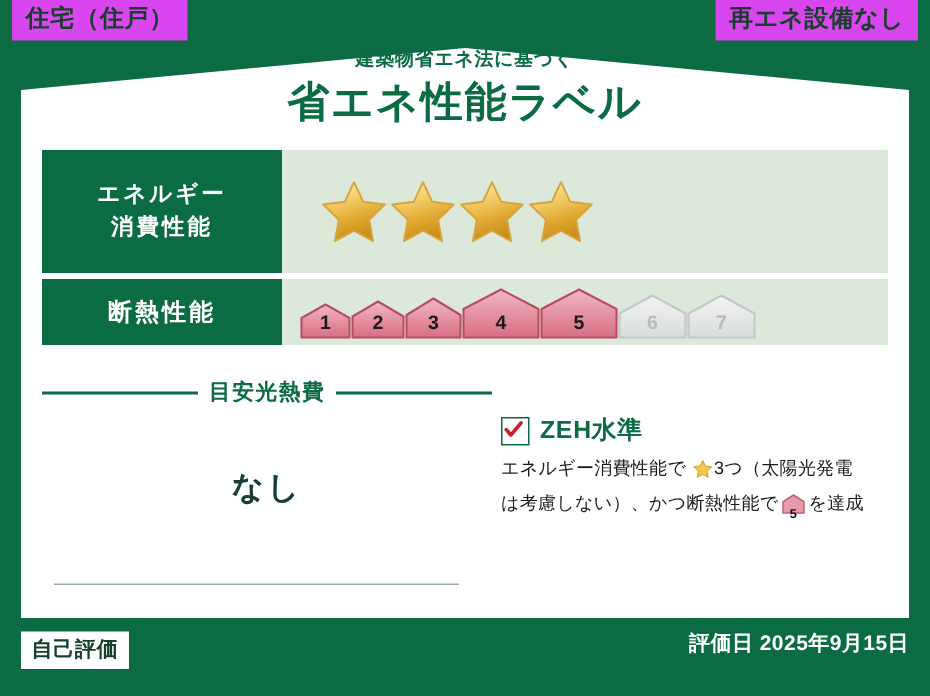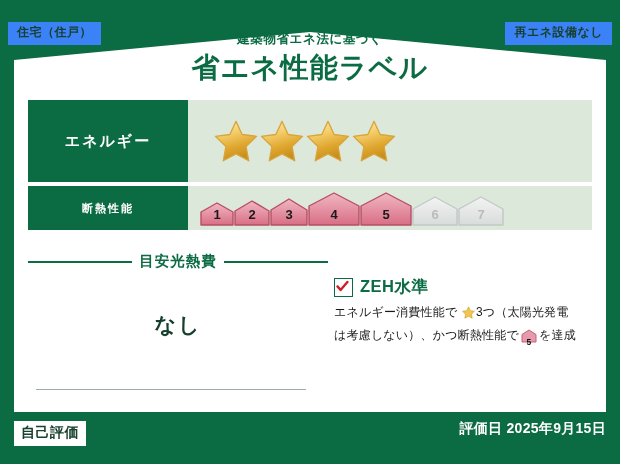--- a/index.html
+++ b/index.html
@@ -8,25 +8,25 @@
     font-family:"Liberation Sans","DejaVu Sans",sans-serif;
     background:#0b6b42;
   }
   #label-root{
     position:relative;width:620px;height:464px;
     background:#0b6b42;
   }
 
   
   .corner-badge{
-    position:absolute;top:22px;
-    background:#3b82f6;
+    position:absolute;top:0;
+    background:#d946ef;
     color:#16402c;
     font-weight:bold;
-    font-size:12px;
+    font-size:16px;
     letter-spacing:.5px;
     padding:4px 9px 5px 9px;
     line-height:1.15;
     white-space:nowrap;
   }
   .corner-badge.left{left:8px;}
   .corner-badge.right{right:8px;}
 
   
   .sheet{
@@ -57,21 +57,21 @@
     display:flex;align-items:stretch;margin-bottom:4px;
   }
   .perf-head{
     width:160px;flex:0 0 160px;
     background:#0b6b42;color:#ffffff;
     display:flex;flex-direction:column;align-items:center;justify-content:center;
     font-weight:bold;letter-spacing:2px;
     text-align:center;
   }
   .perf-row.energy .perf-head{height:82px;font-size:15px;line-height:1.5;}
-  .perf-row.insul  .perf-head{height:44px;font-size:11px;}
+  .perf-row.insul  .perf-head{height:44px;font-size:16px;}
   .perf-body{
     flex:1 1 auto;background:#dbe8da;
     display:flex;align-items:center;
   }
   .perf-row.energy .perf-body{height:82px;padding-left:26px;}
   .perf-row.insul  .perf-body{height:44px;padding-left:12px;}
 
   
   .stars{display:flex;align-items:center;gap:2px;}
   .star{width:44px;height:44px;display:block;}
@@ -179,20 +179,21 @@
   <div class="title-wrap">
     <div class="title-small">建築物省エネ法に基づく</div>
     <div class="title-big">省エネ性能ラベル</div>
   </div>
 
   <div class="rows">
 
     <div class="perf-row energy">
       <div class="perf-head">
         <span>エネルギー</span>
+        <span>消費性能</span>
       </div>
       <div class="perf-body">
         <div class="stars" id="stars-host">
             <span>
               <svg class="star" viewBox="0 0 24 24">
                 <defs>
                   <linearGradient id="sg0" x1="0" y1="0" x2="0.3" y2="1">
                     <stop offset="0%" stop-color="#fdf0c0"></stop>
                     <stop offset="38%" stop-color="#f3cd6a"></stop>
                     <stop offset="72%" stop-color="#e0a72f"></stop>

